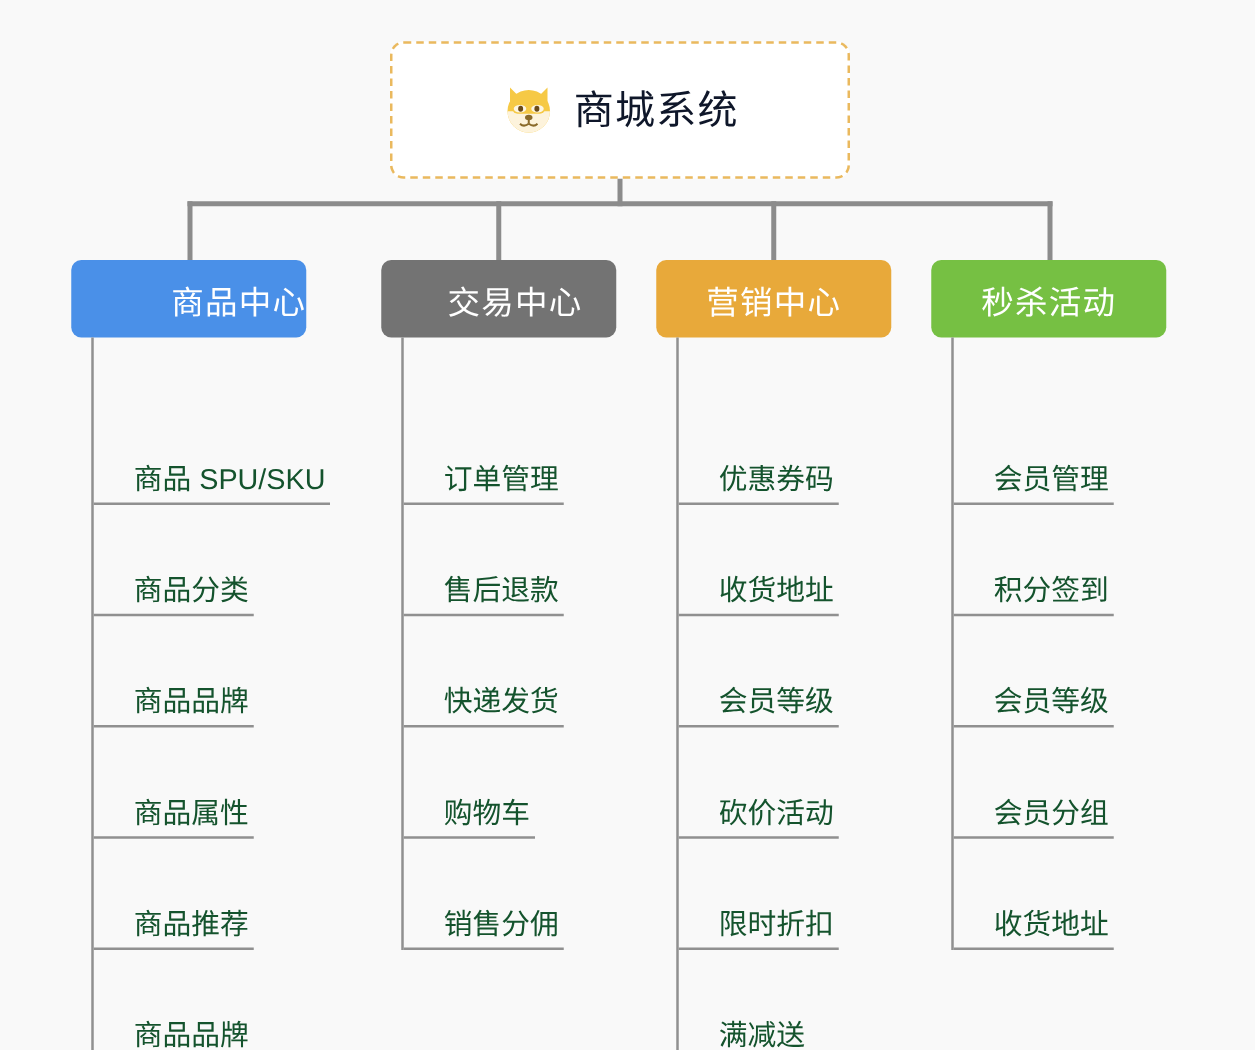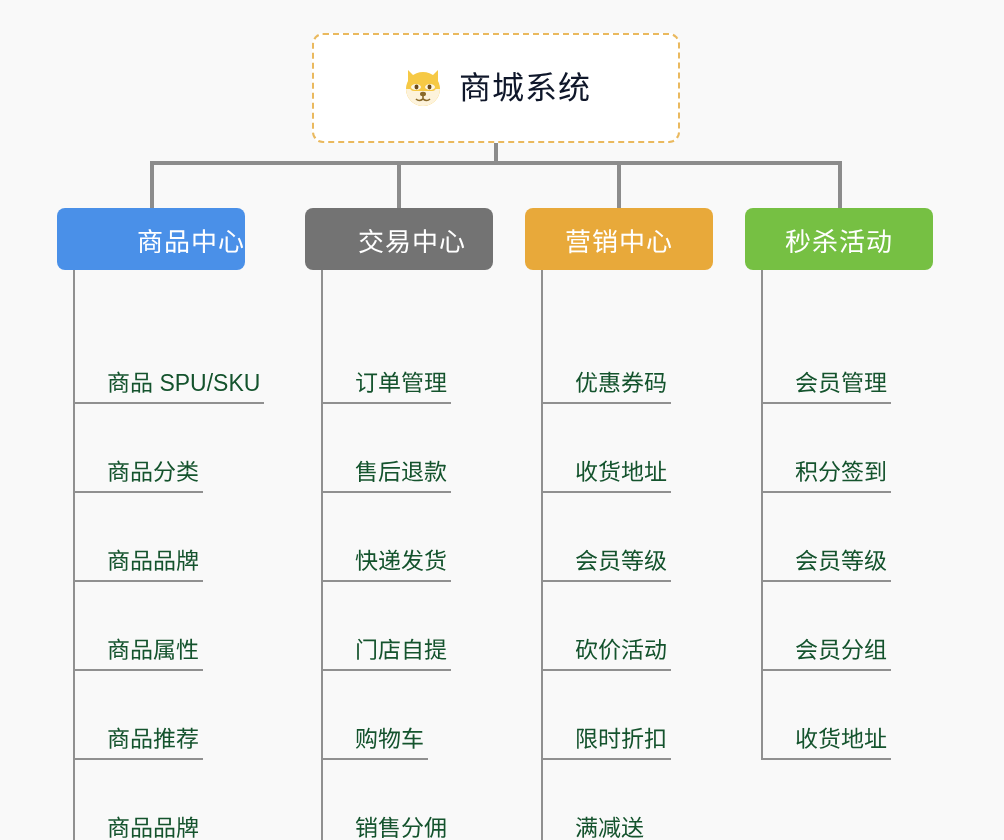--- a/index.html
+++ b/index.html
@@ -186,23 +186,20 @@
           <div class="leaf">
             <span class="leaf-inner">订单管理</span>
           </div>
           <div class="leaf">
             <span class="leaf-inner">售后退款</span>
           </div>
           <div class="leaf">
             <span class="leaf-inner">快递发货</span>
           </div>
           <div class="leaf">
-            <span class="leaf-inner">门店自提</span>
-          </div>
-          <div class="leaf">
             <span class="leaf-inner">购物车</span>
           </div>
           <div class="leaf">
             <span class="leaf-inner">销售分佣</span>
           </div>
         </div>
       </div>
       <div class="column" style="left: 525px;">
         <div class="col-header" style="background: rgb(232, 169, 58); text-align: right;">
           <span>营销中心</span>

